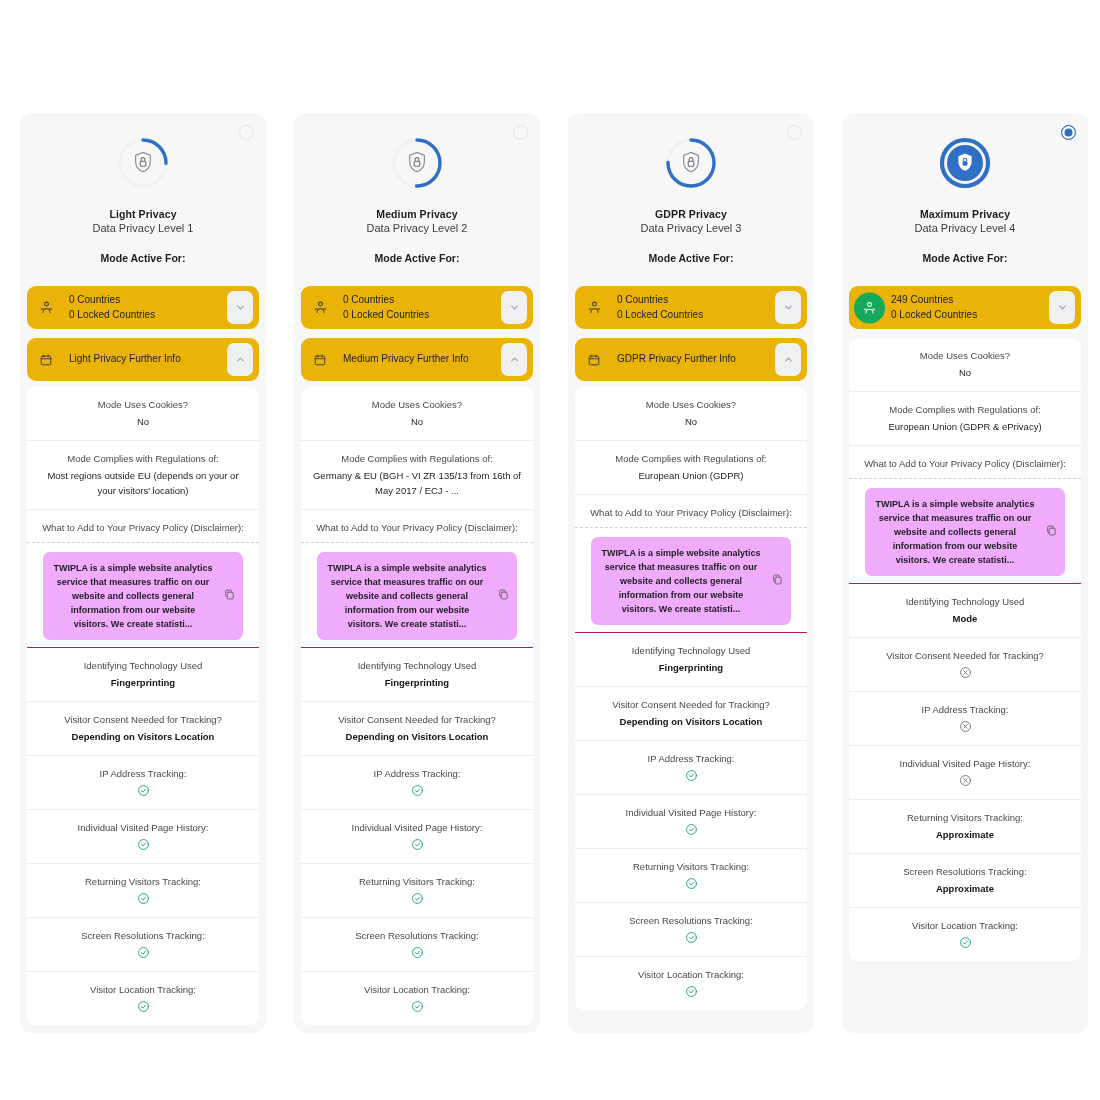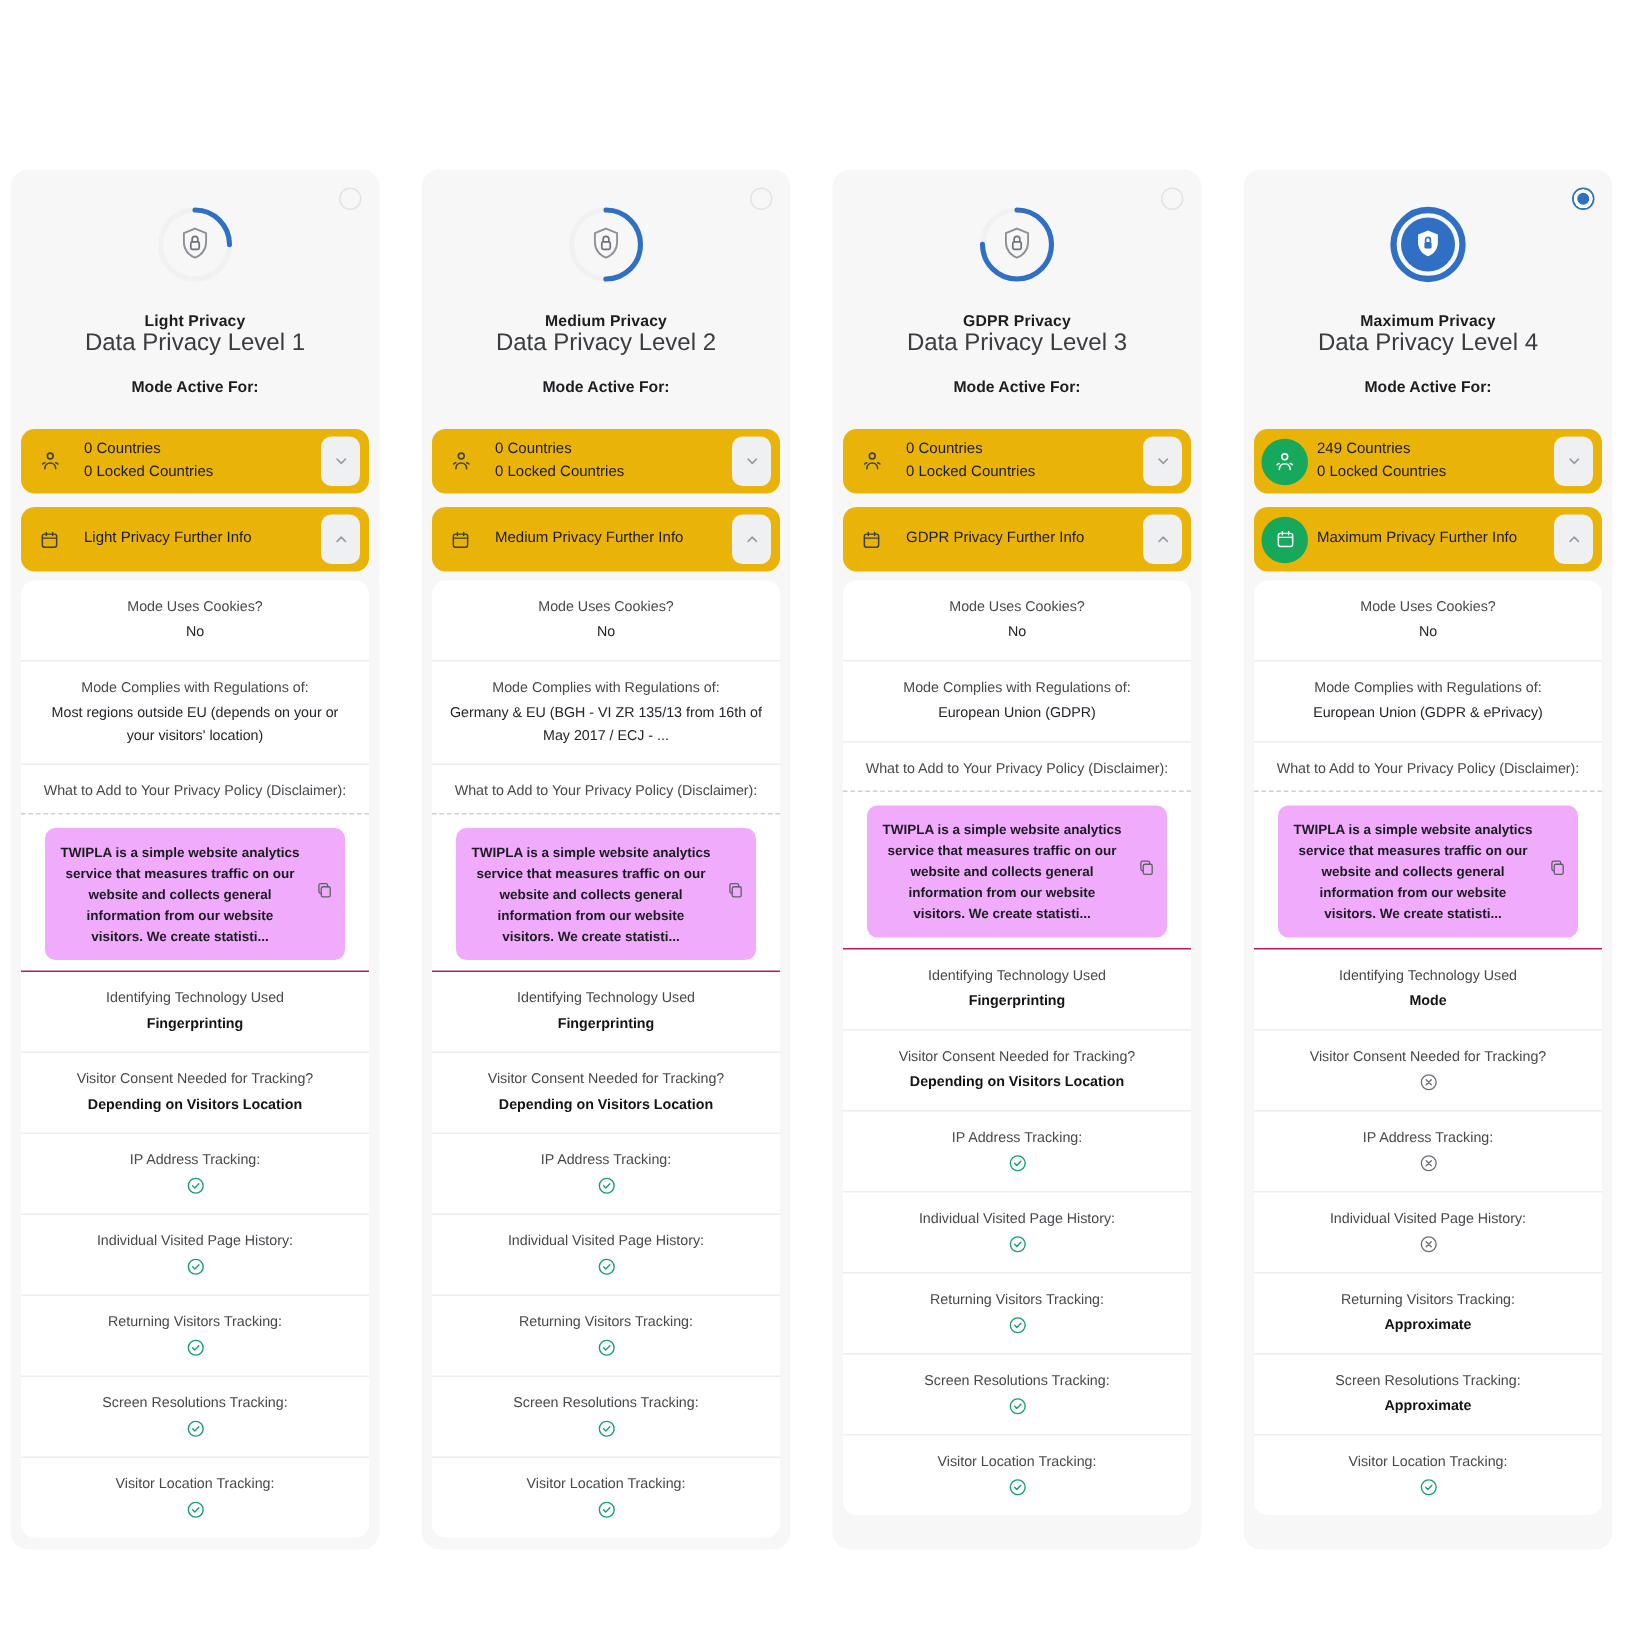--- a/index.html
+++ b/index.html
@@ -4,21 +4,21 @@
 <style>
   * { box-sizing: border-box; margin: 0; padding: 0; }
   html, body {
     width: 1100px; height: 1100px;
     background: #ffffff;
     font-family: "Liberation Sans", sans-serif;
     -webkit-font-smoothing: antialiased;
   }
   .board {
     position: absolute;
-    left: 7px; top: 113px;
+    left: 20px; top: 113px;
     width: 1068px;
     display: flex;
     gap: 28px;
   }
   .card {
     position: relative;
     width: 261px;
     background: #f7f7f8;
     border-radius: 12px;
     padding: 0 0 8px 0;
@@ -49,21 +49,21 @@
     width: 56px; height: 56px;
     margin: 0 auto 16px;
     position: relative;
   }
   .ring-wrap svg { display: block; }
   .mode-name {
     font-size: 10.5px; font-weight: 700; color: #1c1d20;
     letter-spacing: .1px; line-height: 14px;
   }
   .mode-level {
-    font-size: 16px; color: #3a3c40; line-height: 15px;
+    font-size: 11px; color: #3a3c40; line-height: 15px;
   }
   .mode-active-for {
     font-size: 10.5px; font-weight: 700; color: #1c1d20;
     margin-top: 15px; margin-bottom: 21px; line-height: 14px;
   }
 
   
   .pill {
     position: relative;
     background: #eab308;
@@ -560,34 +560,20 @@
         <span>249 Countries</span>
         <span class="l2">0 Locked Countries</span>
       </span>
       <span class="chev">
           <svg width="11" height="11" viewBox="0 0 20 20" fill="none" stroke="currentColor" stroke-width="2" stroke-linecap="round" stroke-linejoin="round">
             <path d="M5 7.5l5 5 5-5"></path>
           </svg>
         </span>
     </div>
 
-    <div class="pill info">
-      <span class="pill-icon badge">
-          <svg width="14" height="14" viewBox="0 0 20 20" fill="none" stroke="currentColor" stroke-width="1.4" stroke-linecap="round" stroke-linejoin="round">
-            <rect x="3.2" y="4.4" width="13.6" height="12.4" rx="2"></rect>
-            <path d="M3.2 8.2h13.6M7 2.9v2.8M13 2.9v2.8"></path>
-          </svg>
-        </span>
-      <span class="pill-text">Maximum Privacy Further Info</span>
-      <span class="chev">
-          <svg width="11" height="11" viewBox="0 0 20 20" fill="none" stroke="currentColor" stroke-width="2" stroke-linecap="round" stroke-linejoin="round">
-            <path d="M5 12.5l5-5 5 5"></path>
-          </svg>
-        </span>
-    </div>
 
     <div class="details">
 
       <div class="row">
         <div class="label">Mode Uses Cookies?</div>
         <div class="value plain">No</div>
       </div>
 
       <div class="row">
         <div class="label">Mode Complies with Regulations of:</div>

